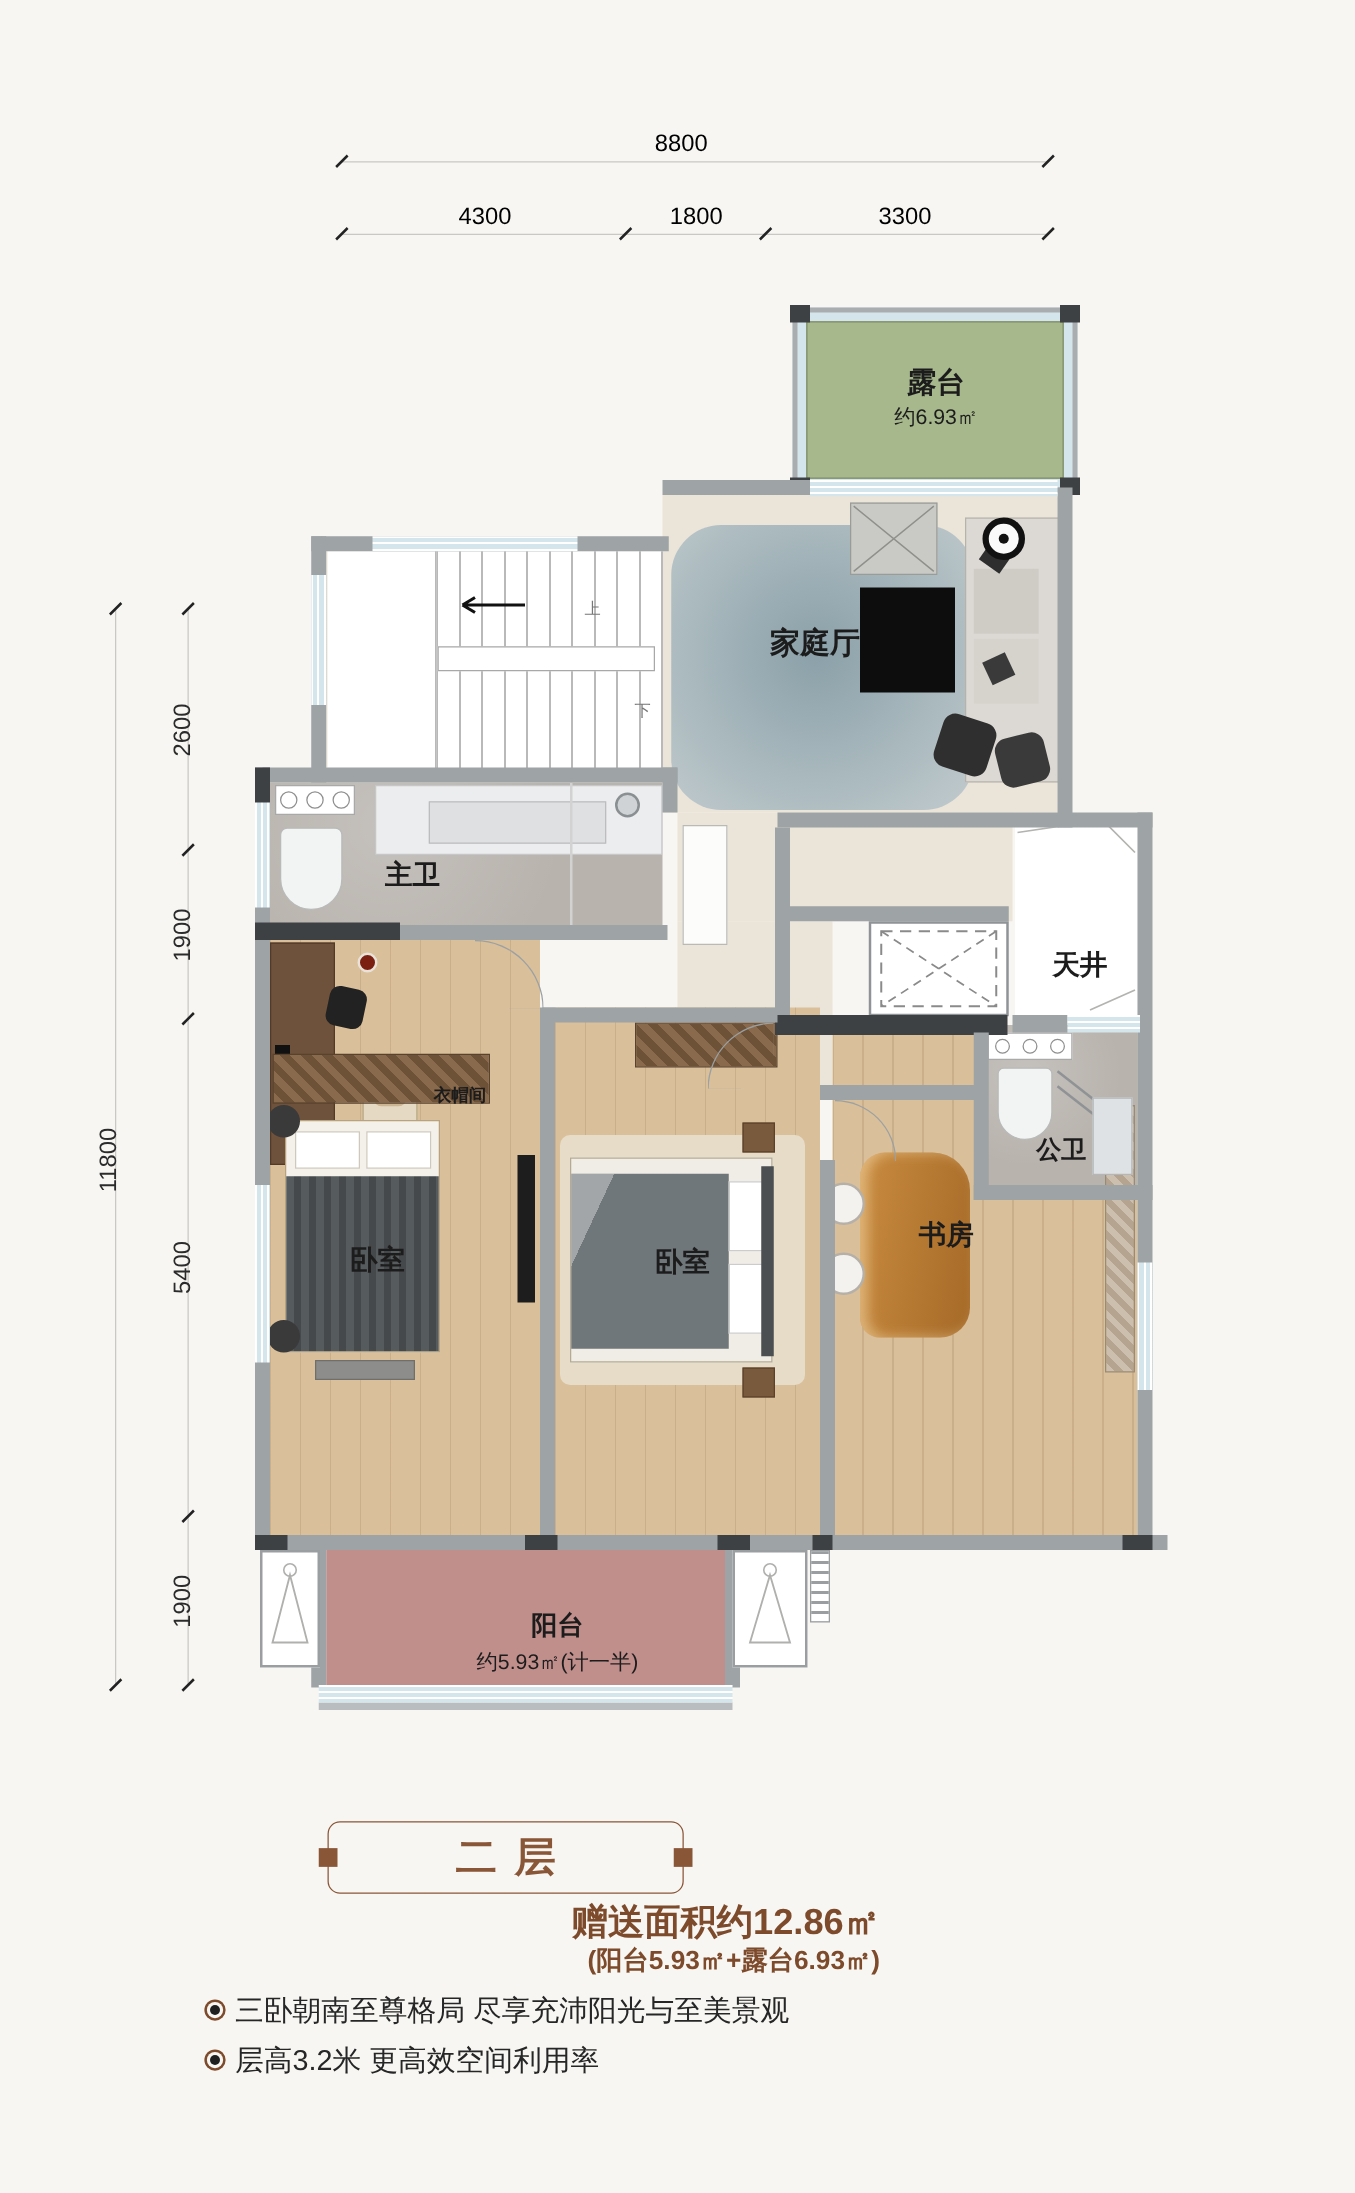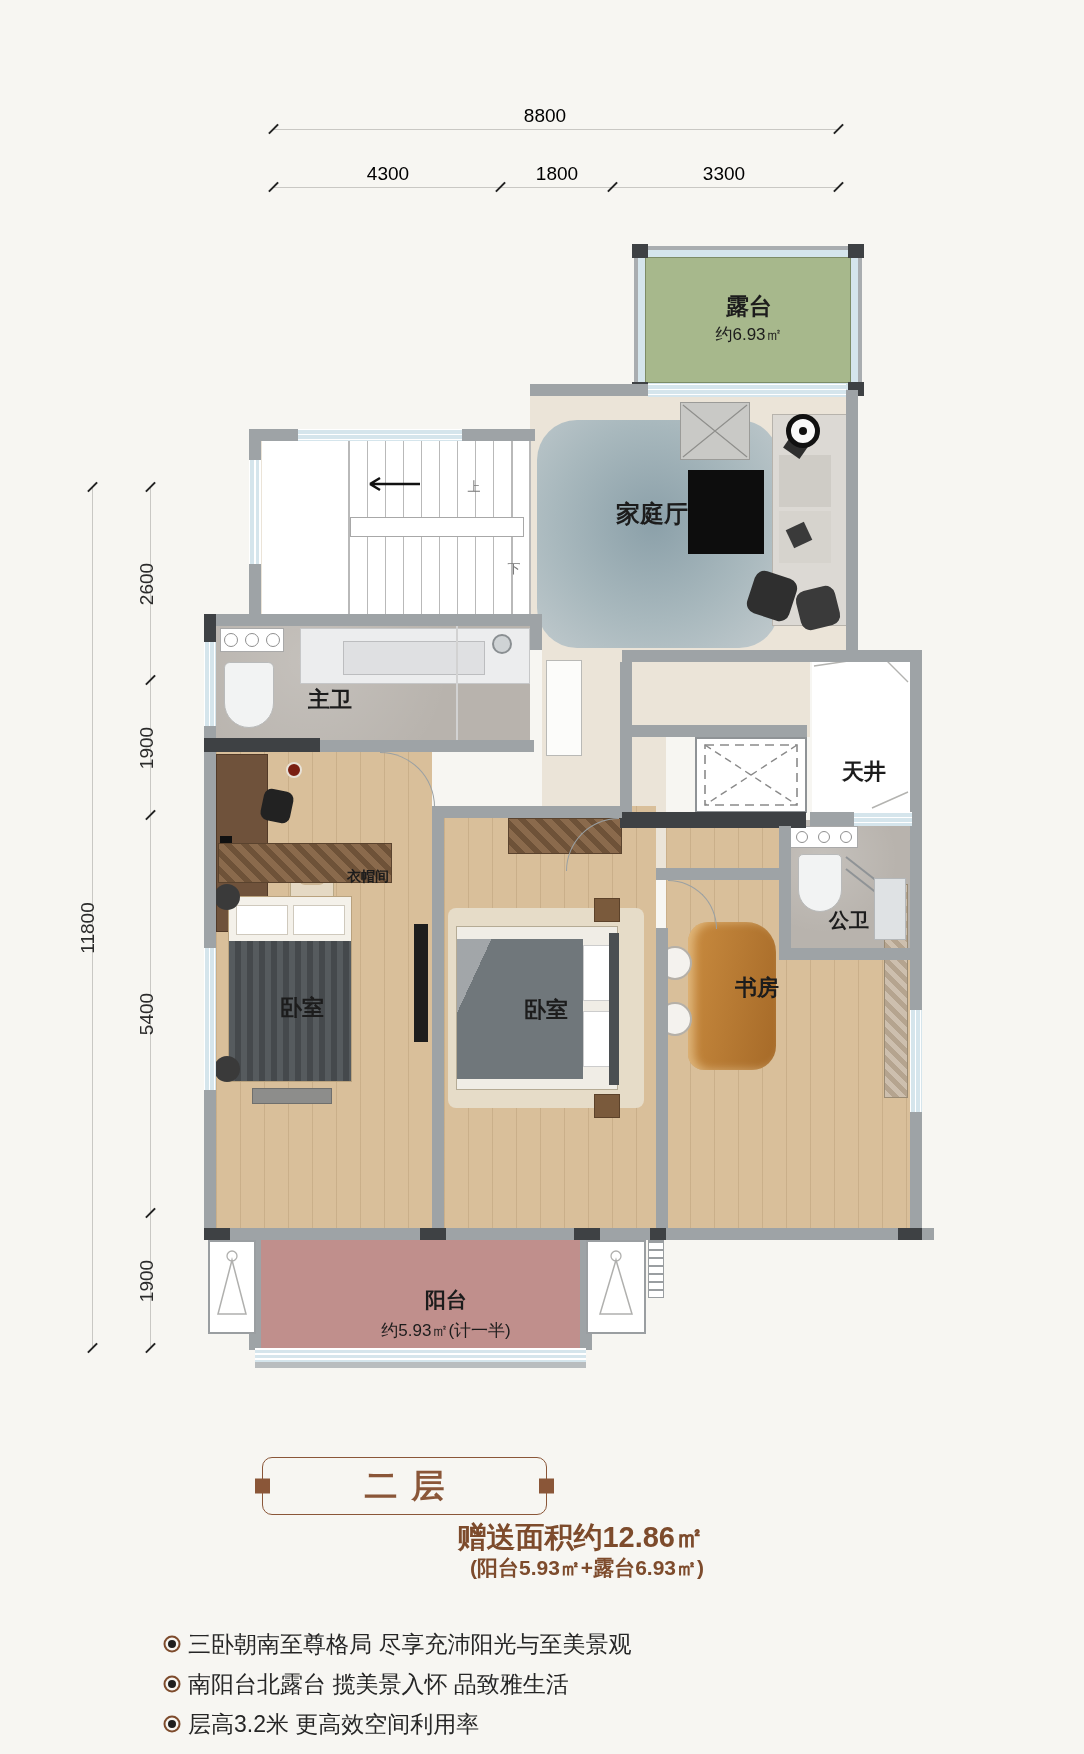--- a/index.html
+++ b/index.html
@@ -21,21 +21,21 @@
   .dim{position:absolute;transform:translate(-50%,-50%);font-size:19px;color:#000000;white-space:nowrap;}
   .dimv{position:absolute;transform:translate(-50%,-50%) rotate(-90deg);font-size:19px;color:#2b2b2b;white-space:nowrap;}
   .arc{position:absolute;border:1.3px solid #9aa0a3;background:transparent;}
   .fur{position:absolute;}
   .title-box{position:absolute;left:262px;top:1457px;width:283px;height:56px;border:1.5px solid var(--title-brown,#8a5638);
              border-radius:10px;display:flex;align-items:center;justify-content:center;}
   .title-sq{position:absolute;width:15px;height:15px;background:var(--title-brown,#8a5638);top:50%;transform:translateY(-50%);}
   .floor-title{font-family:"Liberation Serif","DejaVu Serif",serif;font-size:33px;color:var(--title-brown,#8a5638);
                letter-spacing:14px;padding-left:14px;font-weight:600;}
   .bonus{position:absolute;left:104px;width:600px;text-align:right;color:var(--accent-brown,#7d4b2c);}
-  .bullets{position:absolute;left:164px;top:1588px;margin-top:36px;}
+  .bullets{position:absolute;left:164px;top:1588px;}
   .brow{display:flex;align-items:center;gap:12px;height:40px;font-size:23px;color:#262626;}
   .bdot{width:8px;height:8px;border-radius:50%;background:#1f1f1f;
         box-shadow:0 0 0 2.5px #f7f6f2,0 0 0 4.5px var(--accent-brown,#7d4b2c);flex:0 0 auto;margin-left:4px;}
 </style>
 </head>
 <body>
 
 <div id="stage">
 
   <div>
@@ -270,21 +270,17 @@
   </div>
   <div class="bonus" style="top:1518px;font-size:29px;font-weight:bold;">赠送面积约12.86㎡</div>
   <div class="bonus" style="top:1554px;font-size:21px;font-weight:600;">(阳台5.93㎡+露台6.93㎡)</div>
   <div class="bullets">
     <div class="brow">
       <span class="bdot"></span>
       <span>三卧朝南至尊格局 尽享充沛阳光与至美景观</span>
     </div>
     <div class="brow">
       <span class="bdot"></span>
-      <span>南阳台北露台 揽美景入怀 品致雅生活</span>
-    </div>
-    <div class="brow">
-      <span class="bdot"></span>
       <span>层高3.2米 更高效空间利用率</span>
     </div>
   </div>
 
 </div>
 
 </body></html>

